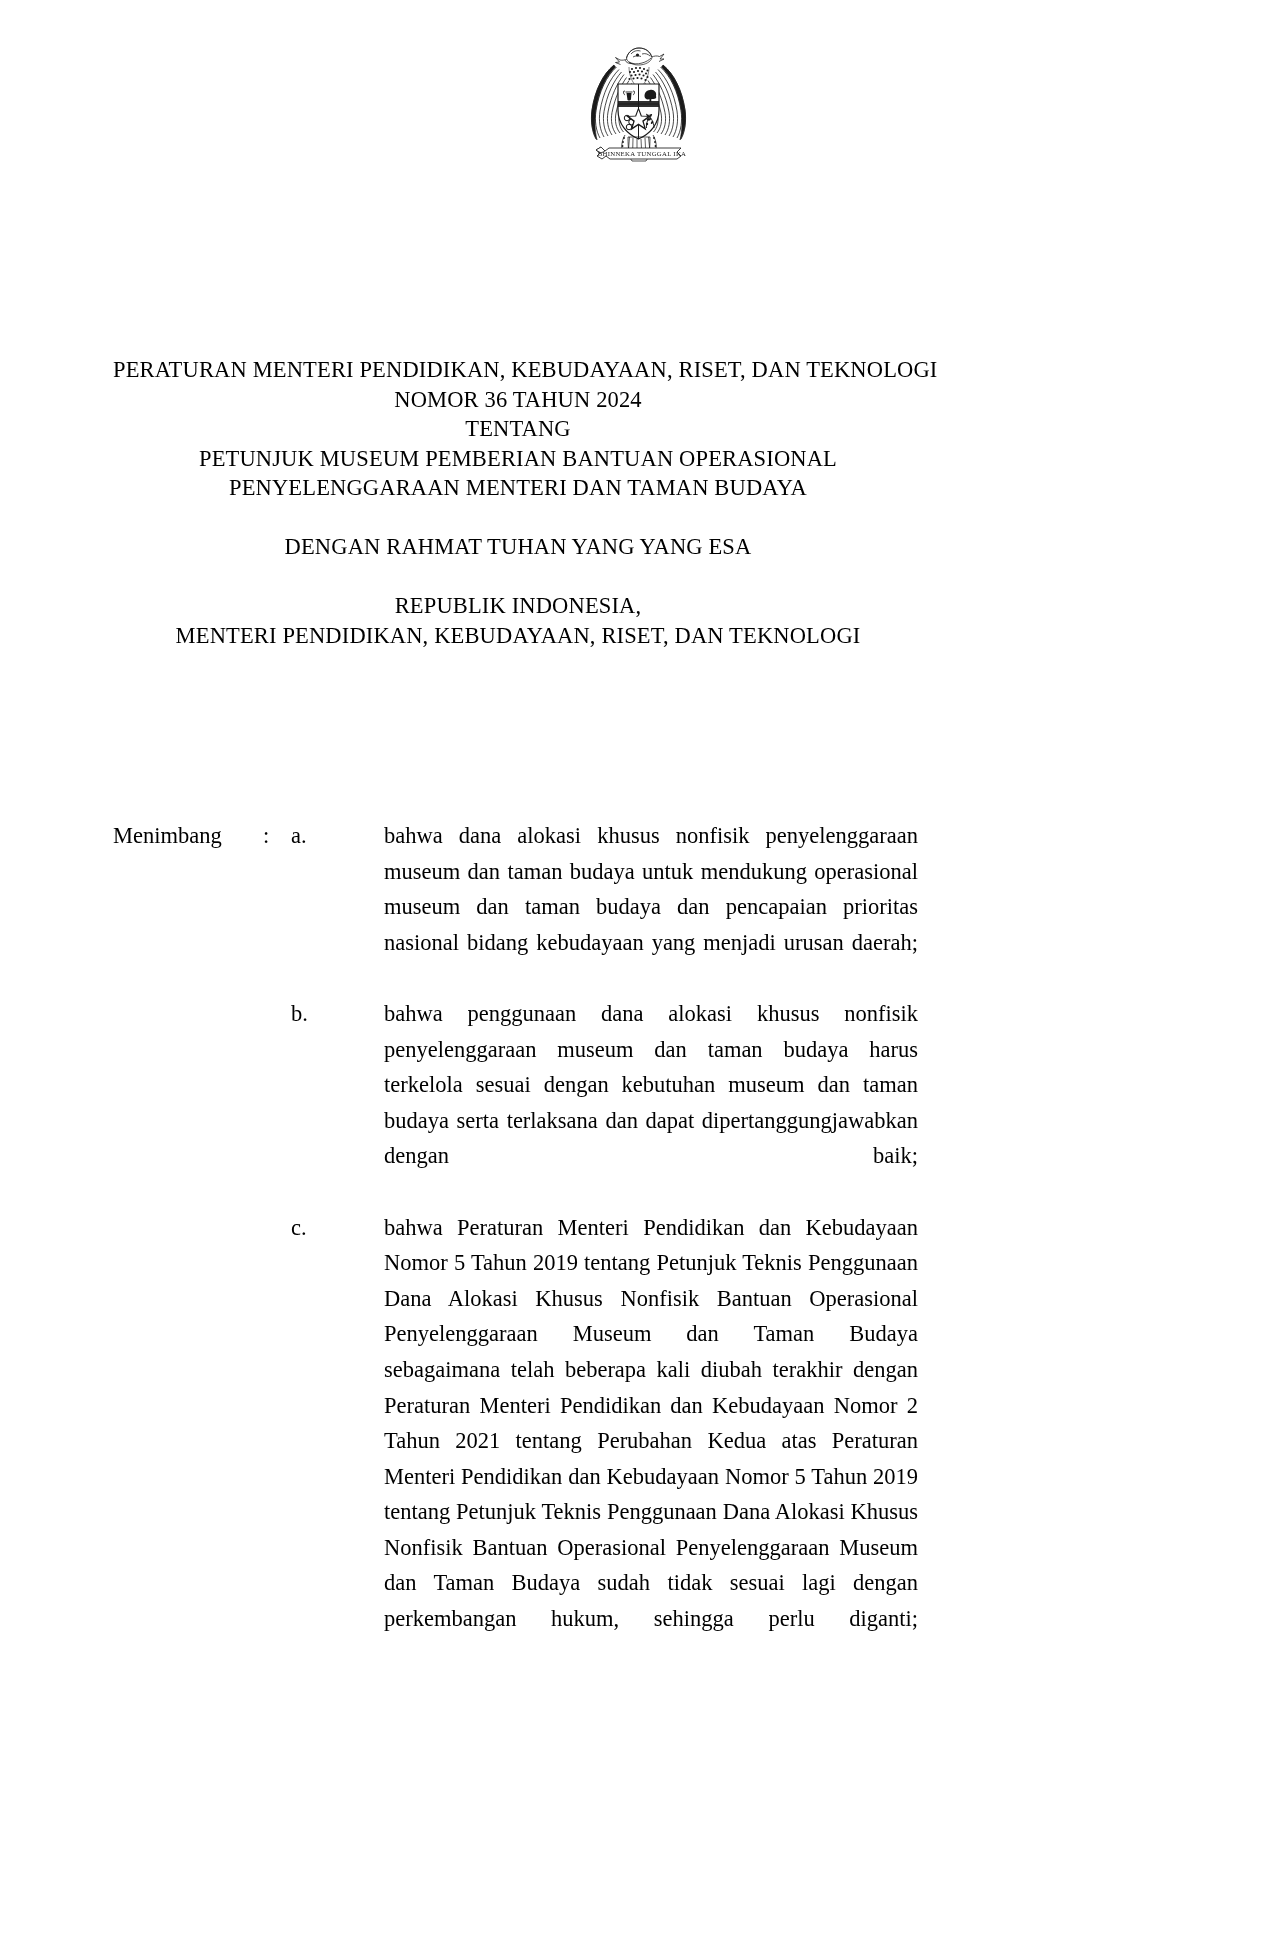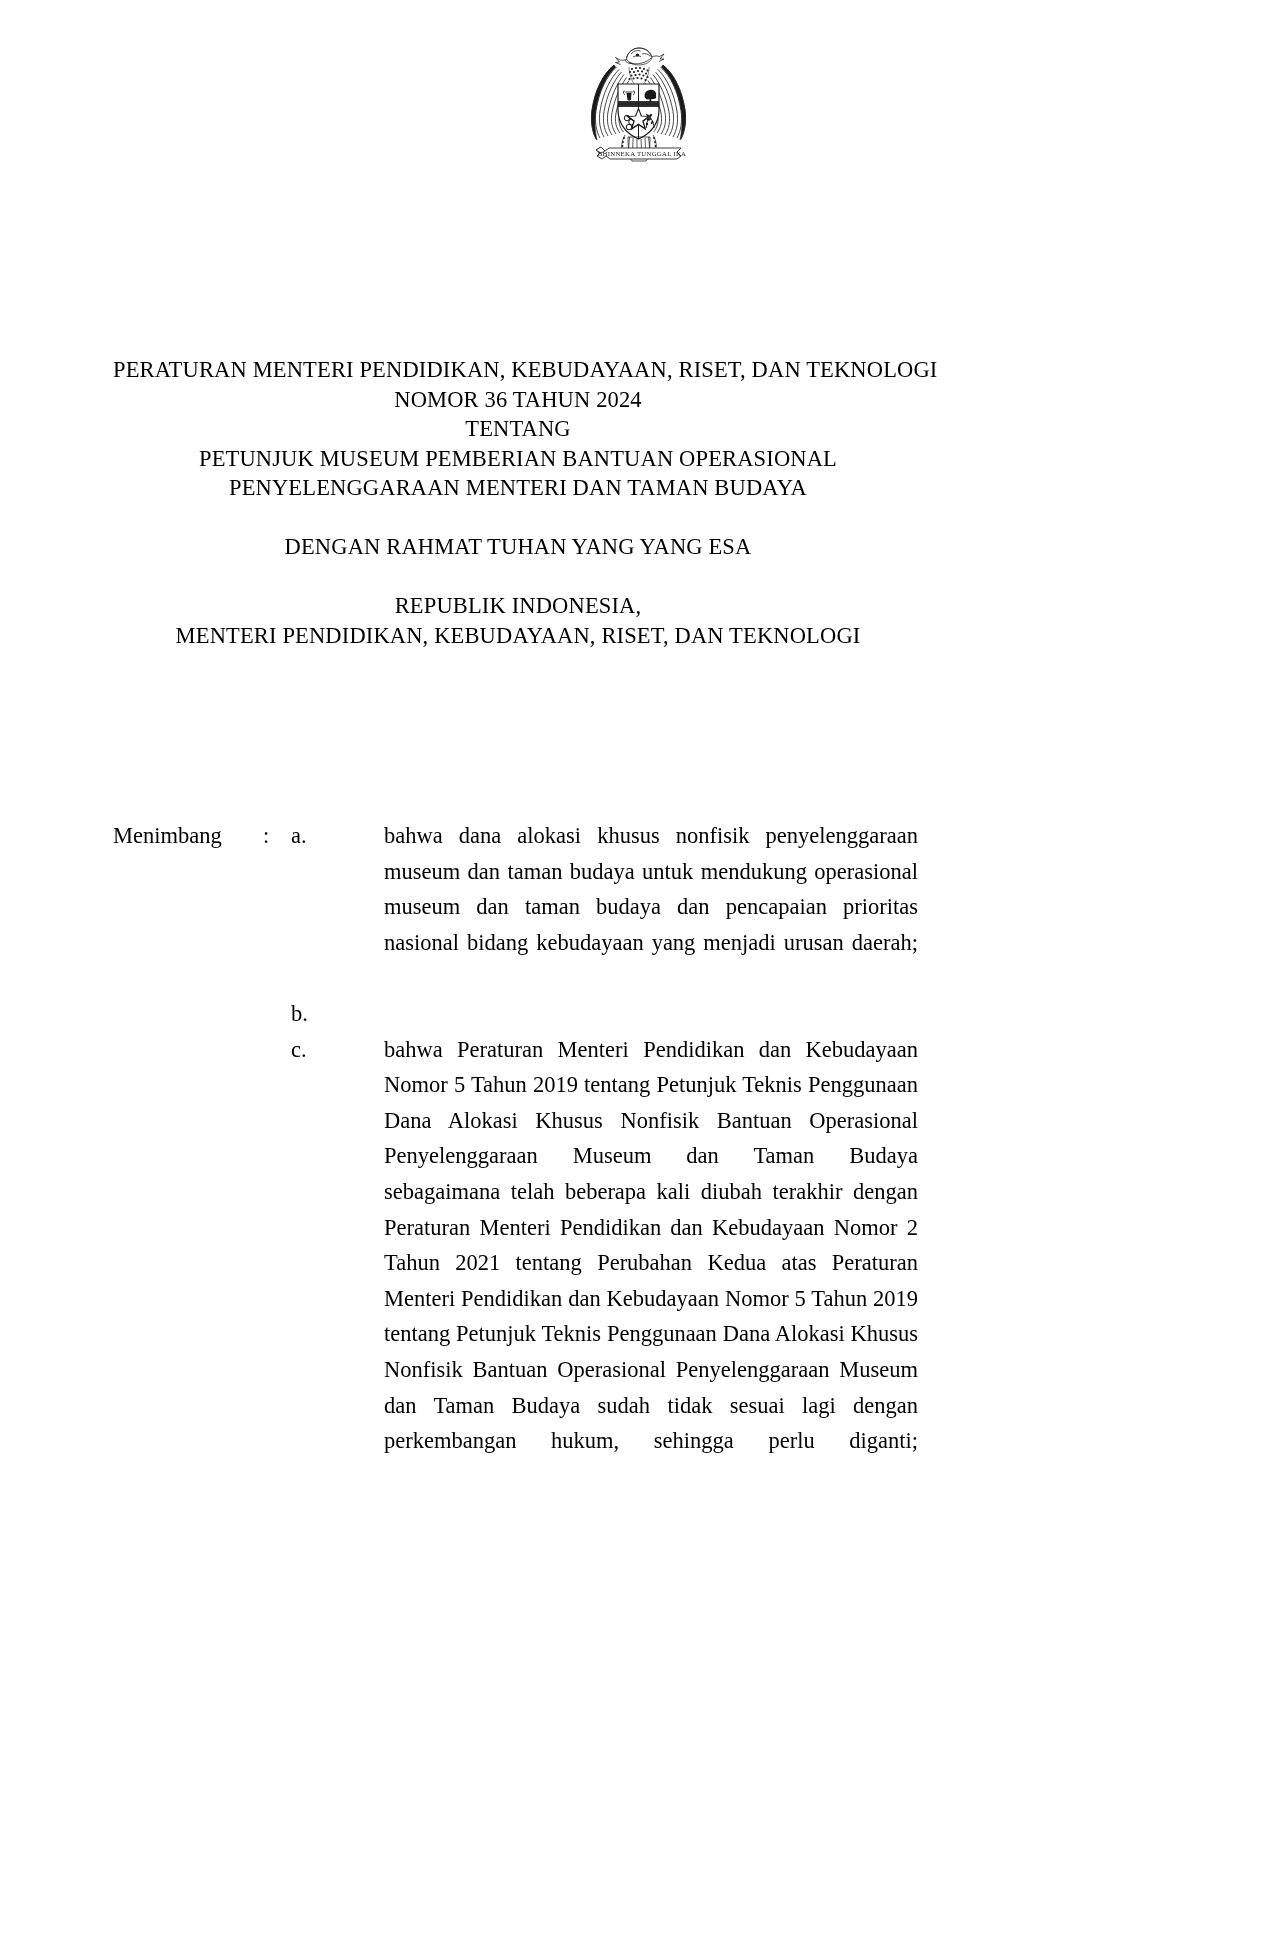--- a/index.html
+++ b/index.html
@@ -277,20 +277,21 @@
     <div class="clause-row">
       <div class="col-label">Menimbang</div>
       <div class="col-colon">:</div>
       <div class="col-marker">a.</div>
       <div class="col-text">bahwa dana alokasi khusus nonfisik penyelenggaraan museum dan taman budaya untuk mendukung operasional museum dan taman budaya dan pencapaian prioritas nasional bidang kebudayaan yang menjadi urusan daerah;</div>
     </div>
 
     <div class="sub-row">
       <div class="sub-indent"></div>
       <div class="col-marker">b.</div>
+      <div class="col-text">bahwa penggunaan dana alokasi khusus nonfisik penyelenggaraan museum dan taman budaya harus terkelola sesuai dengan kebutuhan museum dan taman budaya serta terlaksana dan dapat dipertanggungjawabkan dengan baik;</div>
     </div>
 
     <div class="sub-row">
       <div class="sub-indent"></div>
       <div class="col-marker">c.</div>
       <div class="col-text">bahwa Peraturan Menteri Pendidikan dan Kebudayaan Nomor 5 Tahun 2019 tentang Petunjuk Teknis Penggunaan Dana Alokasi Khusus Nonfisik Bantuan Operasional Penyelenggaraan Museum dan Taman Budaya sebagaimana telah beberapa kali diubah terakhir dengan Peraturan Menteri Pendidikan dan Kebudayaan Nomor 2 Tahun 2021 tentang Perubahan Kedua atas Peraturan Menteri Pendidikan dan Kebudayaan Nomor 5 Tahun 2019 tentang Petunjuk Teknis Penggunaan Dana Alokasi Khusus Nonfisik Bantuan Operasional Penyelenggaraan Museum dan Taman Budaya sudah tidak sesuai lagi dengan perkembangan hukum, sehingga perlu diganti;</div>
     </div>
 
   </div>
 

